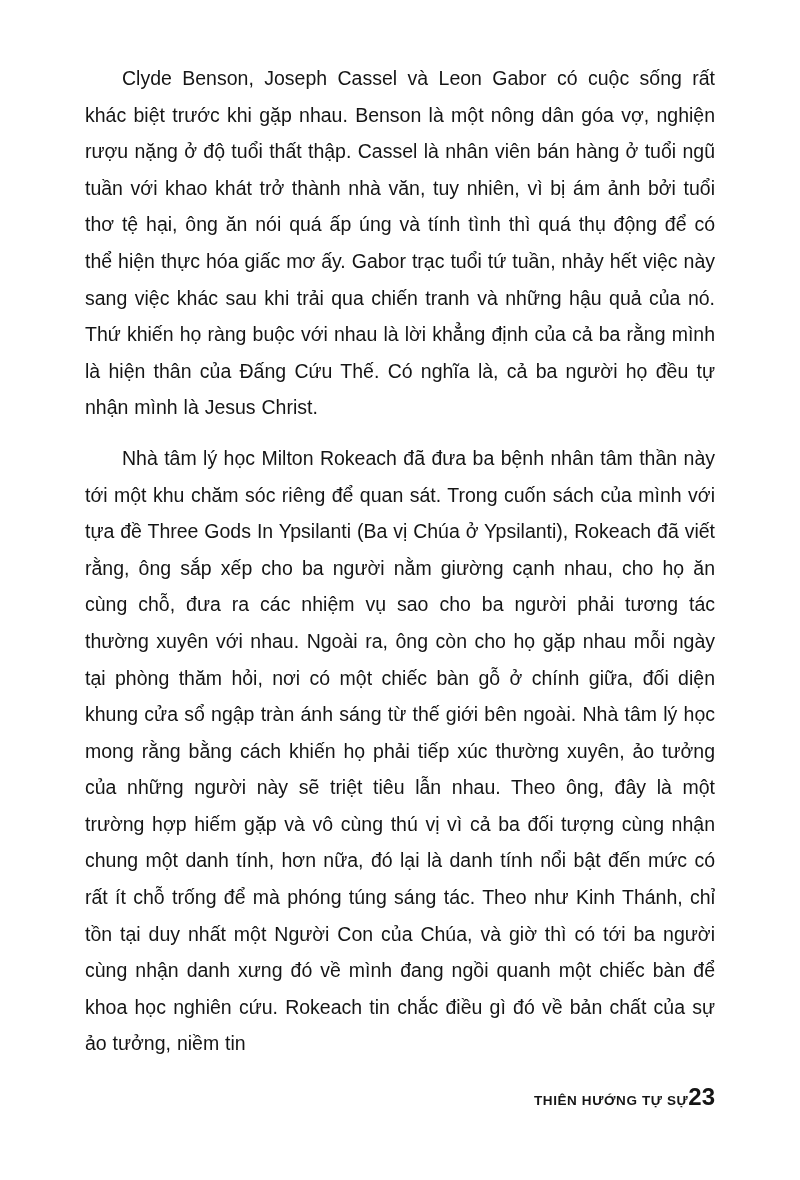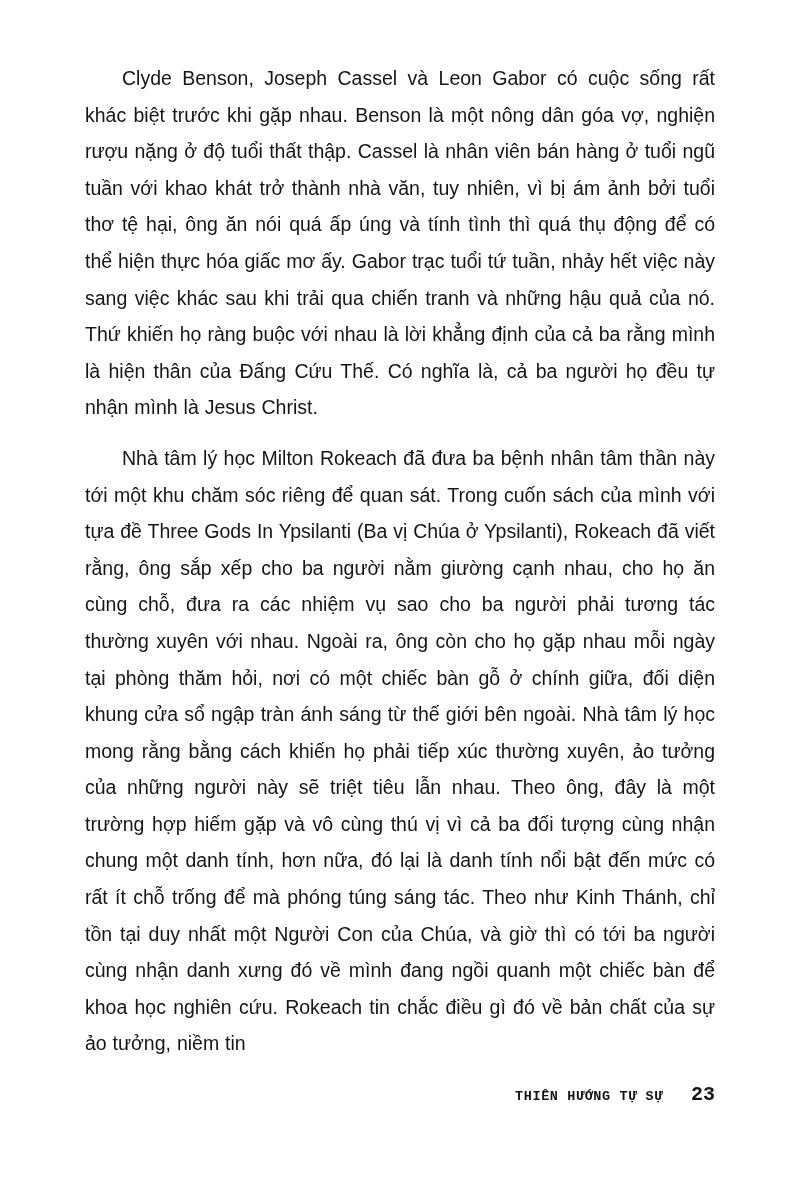--- a/index.html
+++ b/index.html
@@ -32,31 +32,29 @@
     word-spacing: 0.5px;
   }
   .book-title {
   }
   .footer {
     position: absolute;
     top: 1083px;
     right: 85px;
     display: flex;
     align-items: baseline;
-    gap: 28px;
-    font-family: Liberation Mono, monospace;
   }
   .running-title {
     font-weight: bold;
     font-size: 13.5px;
     letter-spacing: 0.6px;
   }
   .page-number {
     font-weight: bold;
-    font-size: 20px;
+    font-size: 24px;
   }
 </style>
 </head>
 <body>
 
 <div class="page">
   <div class="content">
     <p class="para">Clyde Benson, Joseph Cassel và Leon Gabor có cuộc sống rất khác biệt trước khi gặp nhau. Benson là một nông dân góa vợ, nghiện rượu nặng ở độ tuổi thất thập. Cassel là nhân viên bán hàng ở tuổi ngũ tuần với khao khát trở thành nhà văn, tuy nhiên, vì bị ám ảnh bởi tuổi thơ tệ hại, ông ăn nói quá ấp úng và tính tình thì quá thụ động để có thể hiện thực hóa giấc mơ ấy. Gabor trạc tuổi tứ tuần, nhảy hết việc này sang việc khác sau khi trải qua chiến tranh và những hậu quả của nó. Thứ khiến họ ràng buộc với nhau là lời khẳng định của cả ba rằng mình là hiện thân của Đấng Cứu Thế. Có nghĩa là, cả ba người họ đều tự nhận mình là Jesus Christ.</p>
     <p class="para"><span>Nhà tâm lý học Milton Rokeach đã đưa ba bệnh nhân tâm thần này tới một khu chăm sóc riêng để quan sát. Trong cuốn sách của mình với tựa đề </span><span class="book-title">Three Gods In Ypsilanti (Ba vị Chúa ở Ypsilanti)</span><span>, Rokeach đã viết rằng, ông sắp xếp cho ba người nằm giường cạnh nhau, cho họ ăn cùng chỗ, đưa ra các nhiệm vụ sao cho ba người phải tương tác thường xuyên với nhau. Ngoài ra, ông còn cho họ gặp nhau mỗi ngày tại phòng thăm hỏi, nơi có một chiếc bàn gỗ ở chính giữa, đối diện khung cửa sổ ngập tràn ánh sáng từ thế giới bên ngoài. Nhà tâm lý học mong rằng bằng cách khiến họ phải tiếp xúc thường xuyên, ảo tưởng của những người này sẽ triệt tiêu lẫn nhau. Theo ông, đây là một trường hợp hiếm gặp và vô cùng thú vị vì cả ba đối tượng cùng nhận chung một danh tính, hơn nữa, đó lại là danh tính nổi bật đến mức có rất ít chỗ trống để mà phóng túng sáng tác. Theo như Kinh Thánh, chỉ tồn tại duy nhất một Người Con của Chúa, và giờ thì có tới ba người cùng nhận danh xưng đó về mình đang ngồi quanh một chiếc bàn để khoa học nghiên cứu. Rokeach tin chắc điều gì đó về bản chất của sự ảo tưởng, niềm tin</span></p>
   </div>

